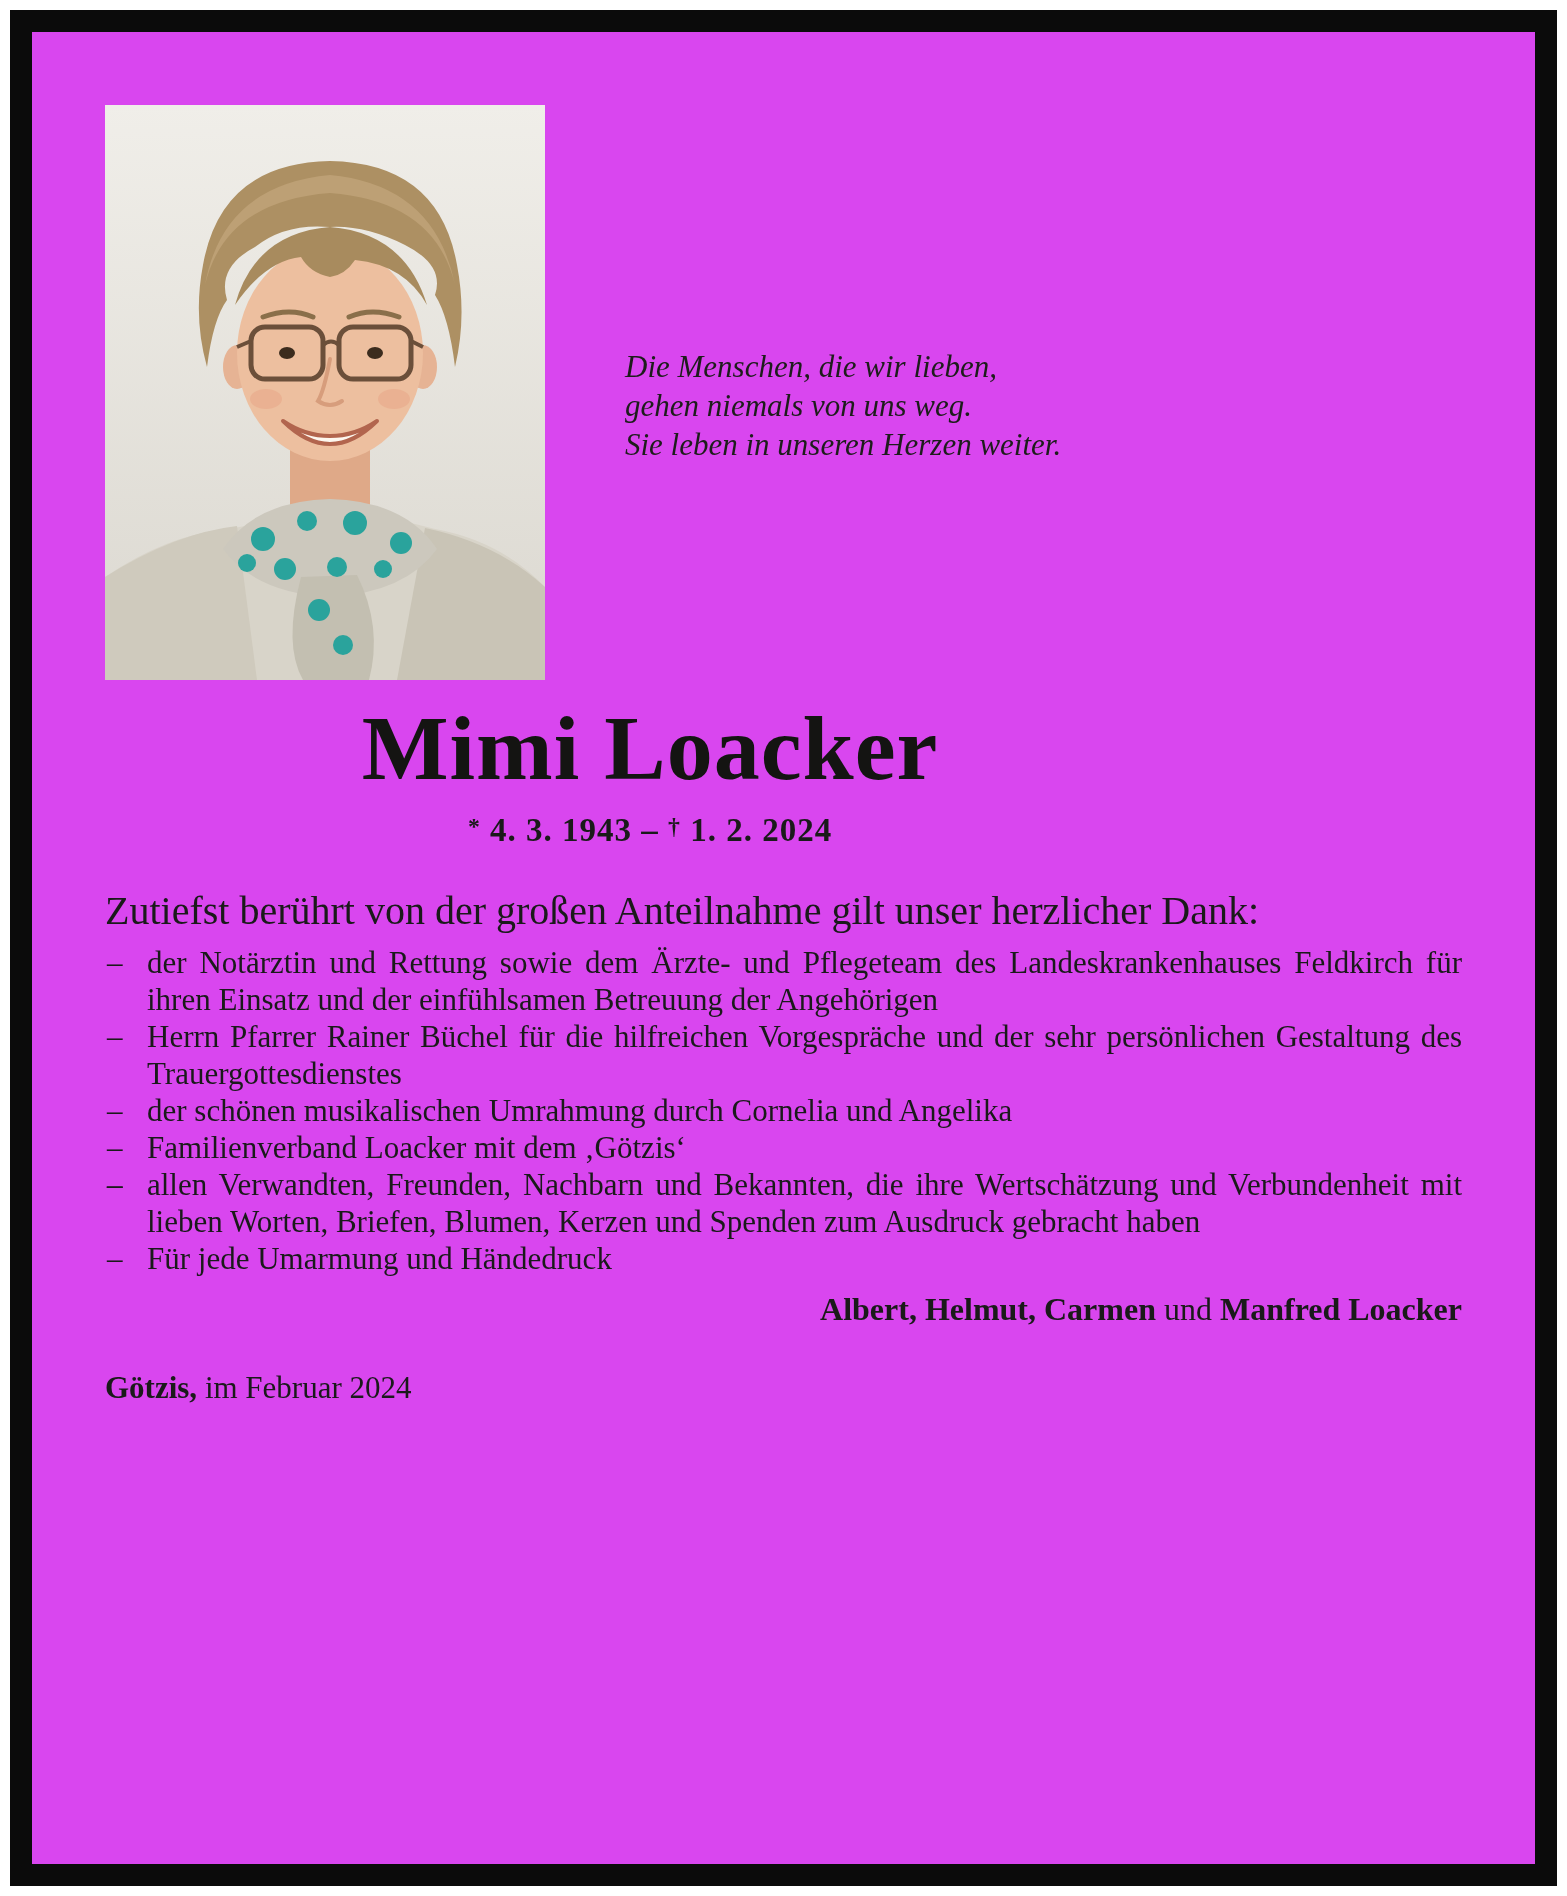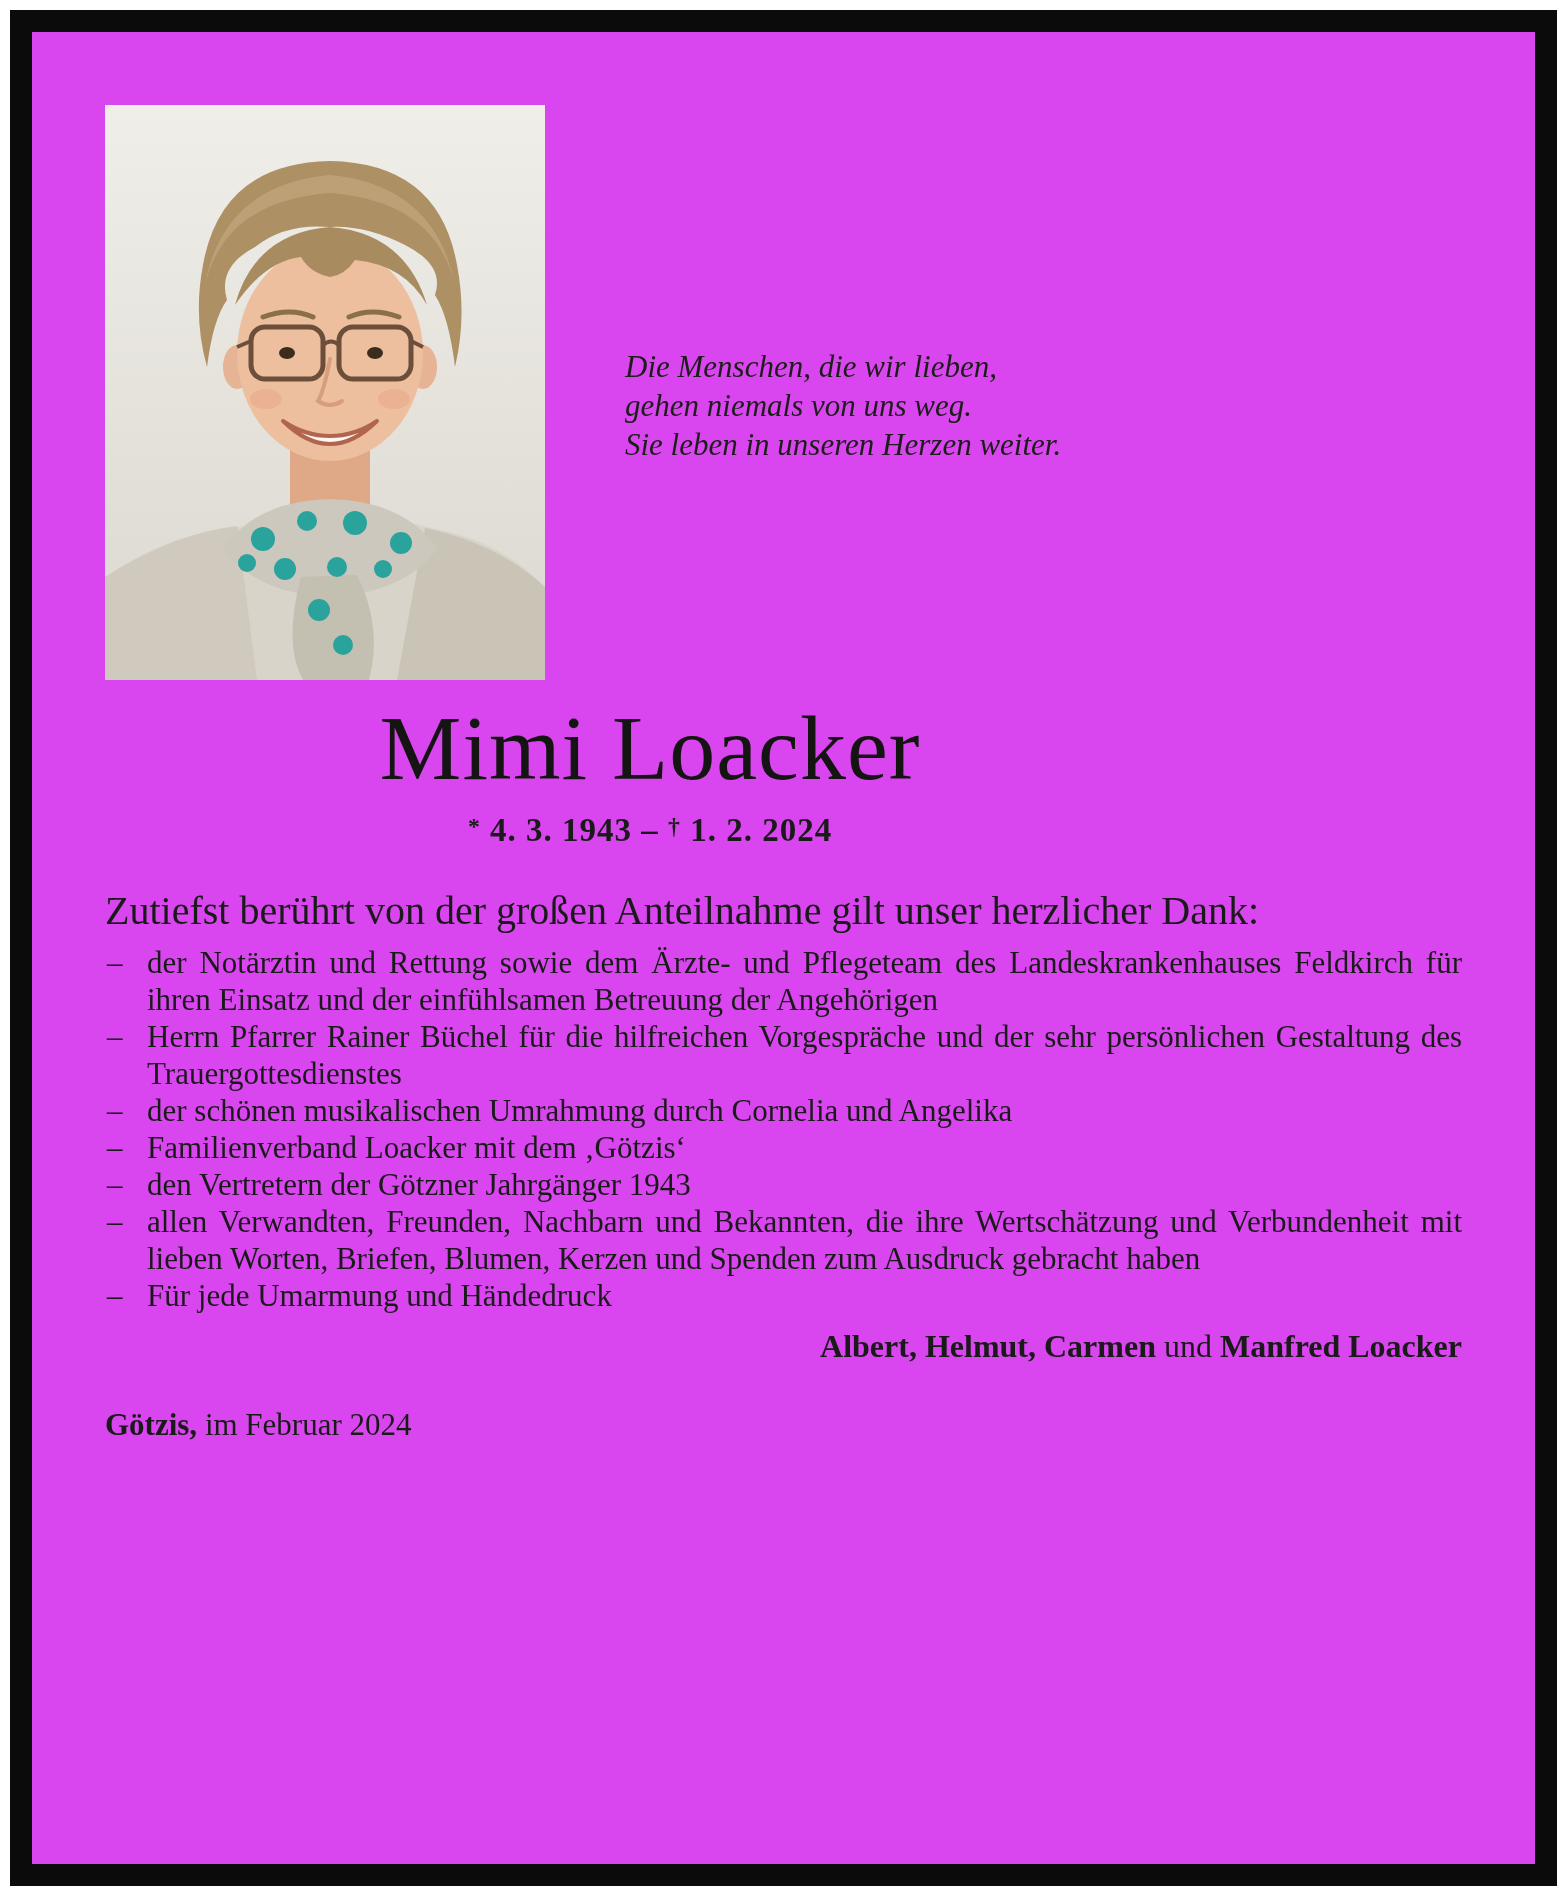--- a/index.html
+++ b/index.html
@@ -45,21 +45,21 @@
   }
   .heading {
     width: 1090px;
     text-align: center;
     margin-top: 22px;
   }
   .heading h1 {
     margin: 0;
     font-size: 92px;
     line-height: 1.0;
-    font-weight: 400;
+    font-weight: 700;
     letter-spacing: 1px;
     color: #141412;
   }
   .dates {
     margin-top: 12px;
     font-size: 33px;
     font-weight: 700;
     letter-spacing: 1px;
     line-height: 40px;
   }
@@ -202,21 +202,20 @@
     <div class="item">
       <span class="dash">–</span>
       <span class="txt">der schönen musikalischen Umrahmung durch Cornelia und Angelika</span>
     </div>
     <div class="item">
       <span class="dash">–</span>
       <span class="txt">Familienverband Loacker mit dem ‚Götzis‘</span>
     </div>
     <div class="item">
       <span class="dash">–</span>
-      <span class="txt">den Vertretern der Götzner Jahrgänger 1943</span>
     </div>
     <div class="item">
       <span class="dash">–</span>
       <span class="txt">allen Verwandten, Freunden, Nachbarn und Bekannten, die ihre Wertschätzung und Verbundenheit mit lieben Worten, Briefen, Blumen, Kerzen und Spenden zum Ausdruck gebracht haben</span>
     </div>
     <div class="item">
       <span class="dash">–</span>
       <span class="txt">Für jede Umarmung und Händedruck</span>
     </div>
   </div>

